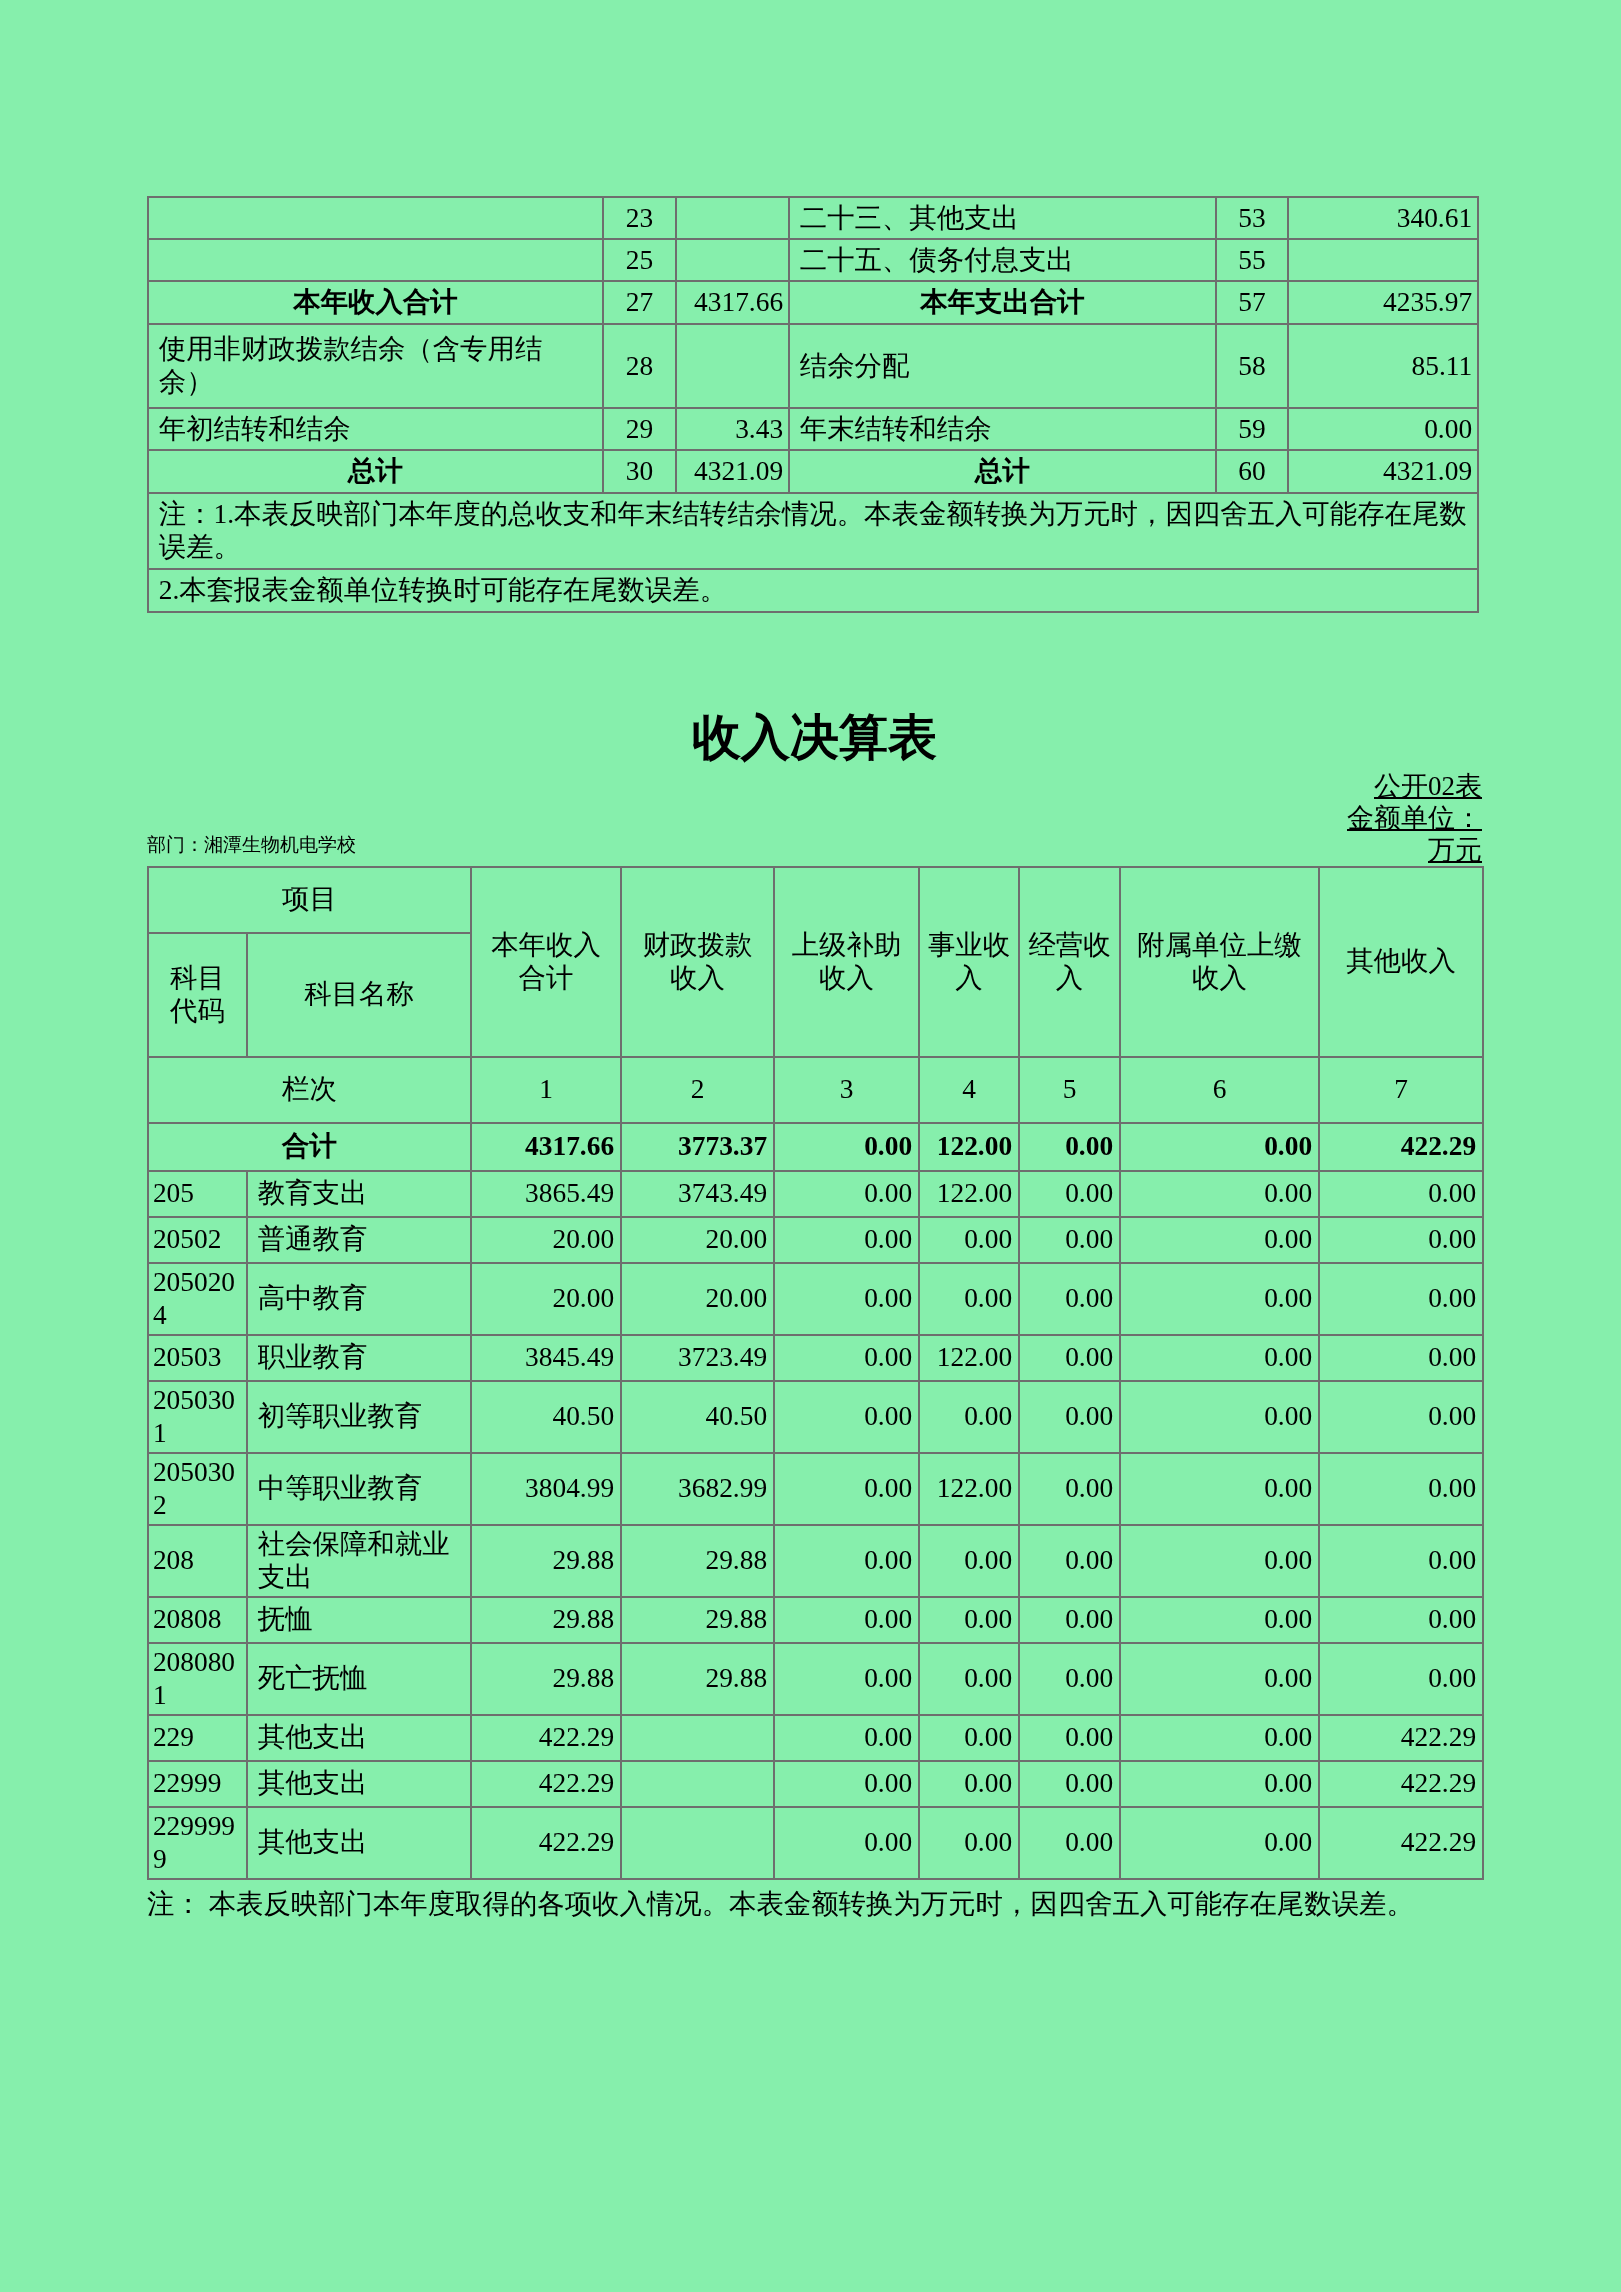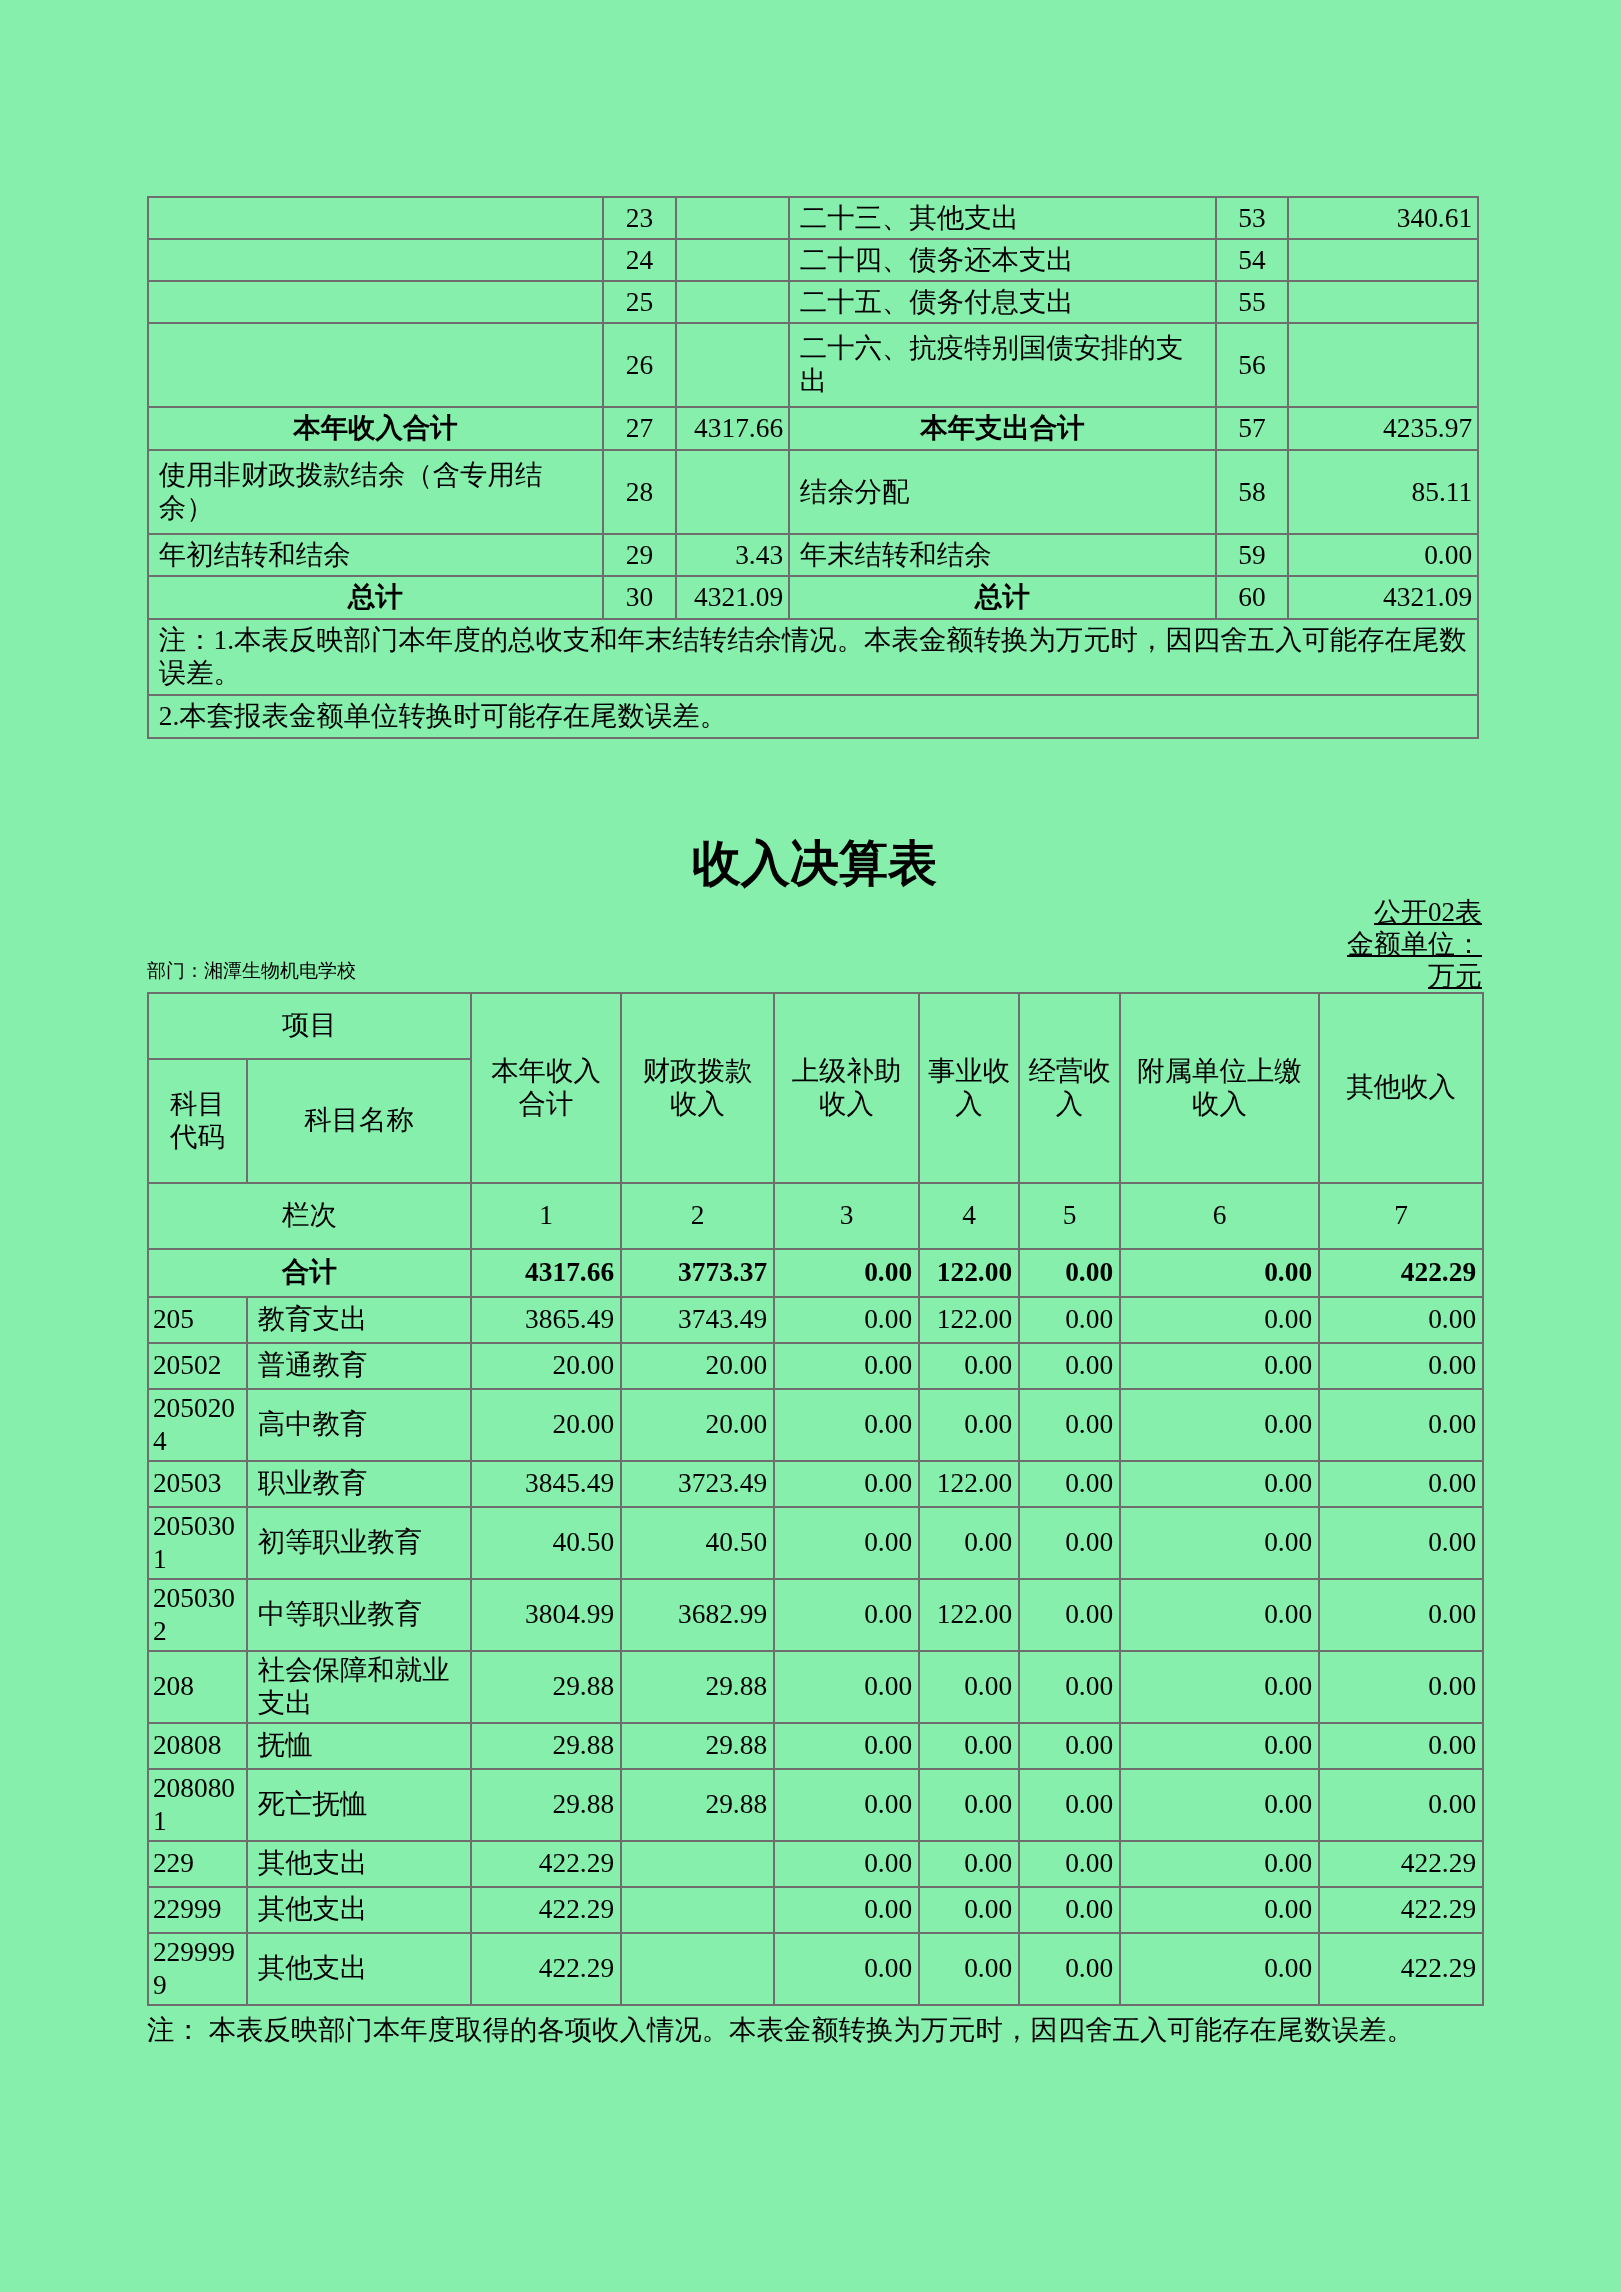--- a/index.html
+++ b/index.html
@@ -97,40 +97,24 @@
       <tr class="rh1">
         <td class="name"></td>
         <td class="num">23</td>
         <td class="amt"></td>
         <td class="name">二十三、其他支出</td>
         <td class="num">53</td>
         <td class="amt">340.61</td>
       </tr>
       <tr class="rh1">
         <td class="name"></td>
-        <td class="num">24</td>
-        <td class="amt"></td>
-        <td class="name">二十四、债务还本支出</td>
-        <td class="num">54</td>
-        <td class="amt"></td>
-      </tr>
-      <tr class="rh1">
-        <td class="name"></td>
         <td class="num">25</td>
         <td class="amt"></td>
         <td class="name">二十五、债务付息支出</td>
         <td class="num">55</td>
-        <td class="amt"></td>
-      </tr>
-      <tr class="rh2">
-        <td class="name"></td>
-        <td class="num">26</td>
-        <td class="amt"></td>
-        <td class="name">二十六、抗疫特别国债安排的支出</td>
-        <td class="num">56</td>
         <td class="amt"></td>
       </tr>
       <tr class="rh1b">
         <td class="name ctr bold">本年收入合计</td>
         <td class="num">27</td>
         <td class="amt">4317.66</td>
         <td class="name ctr bold">本年支出合计</td>
         <td class="num">57</td>
         <td class="amt">4235.97</td>
       </tr>

